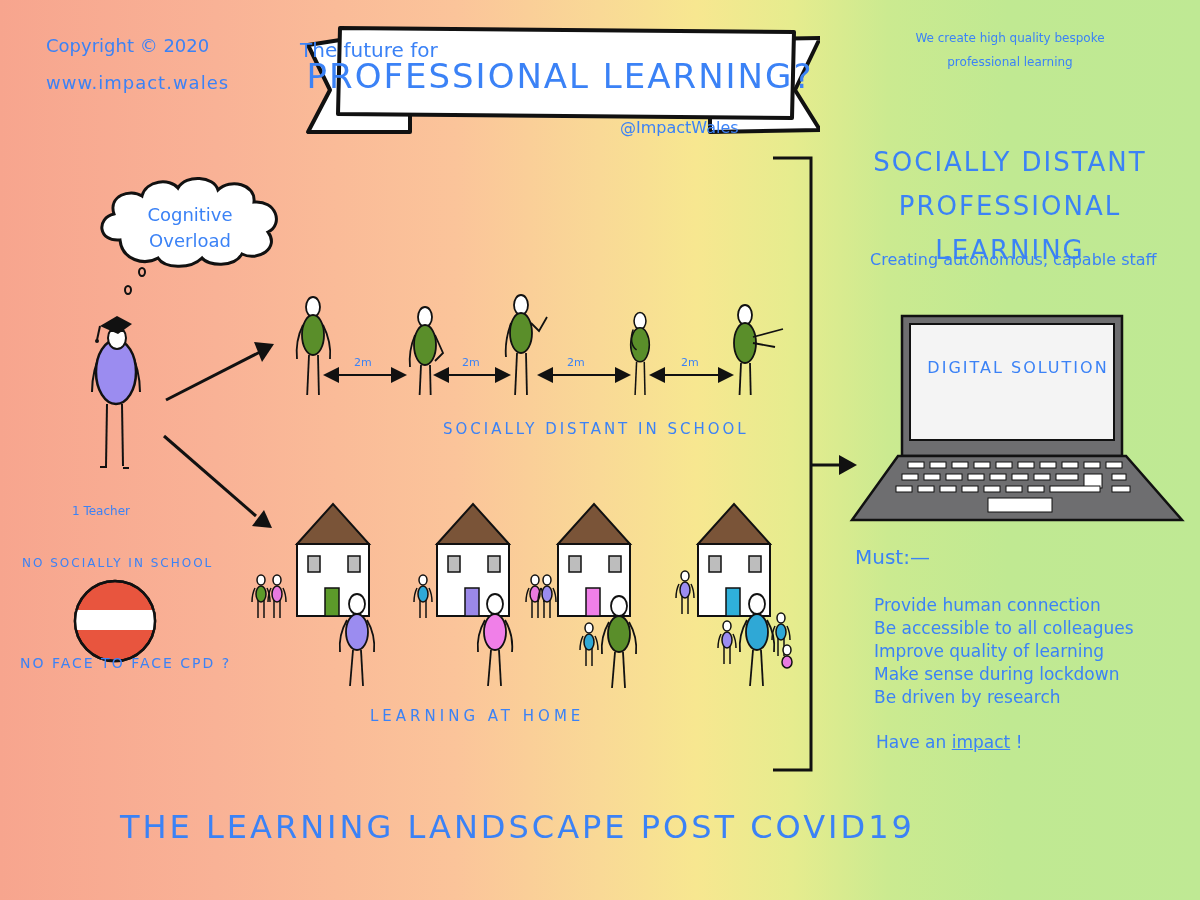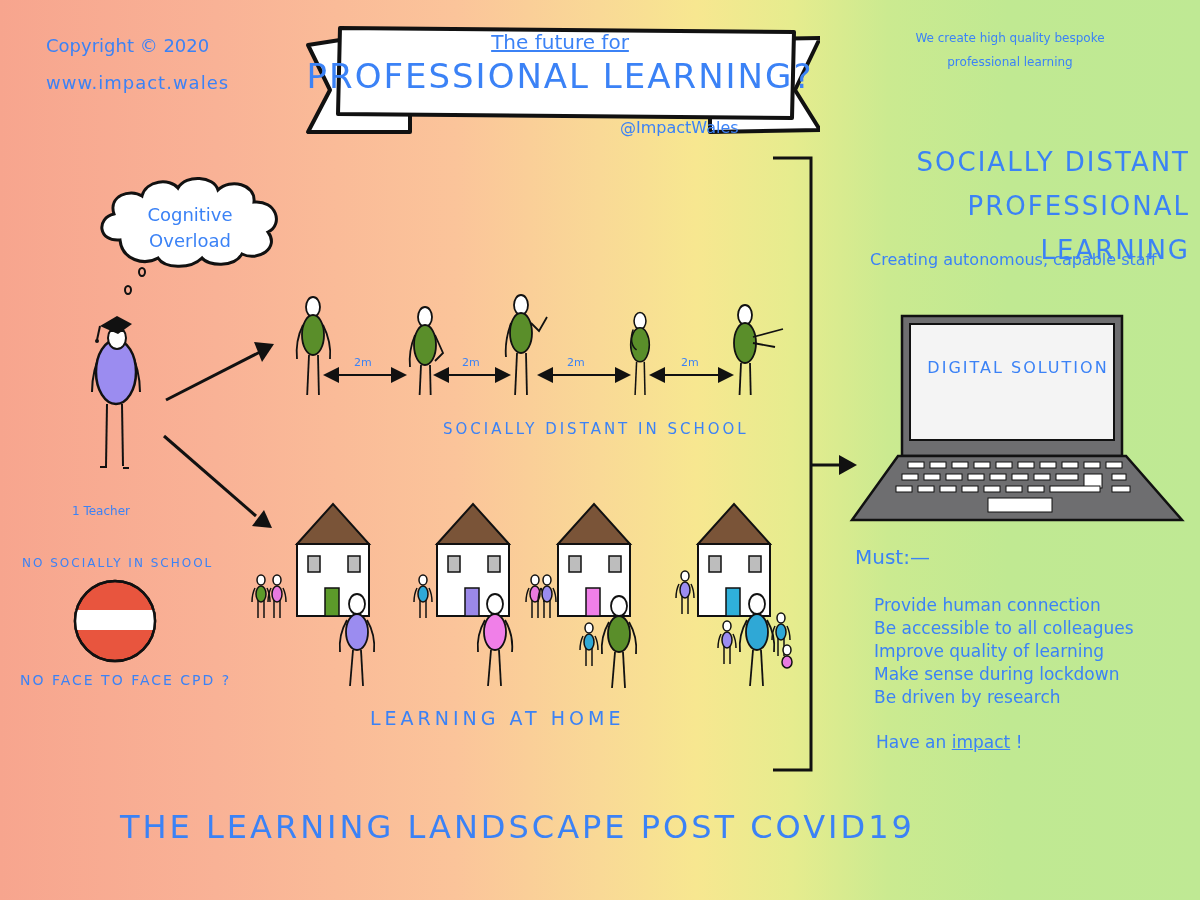--- a/index.html
+++ b/index.html
@@ -15,40 +15,40 @@
   .abs { position: absolute; }
   .hand { font-family: "DejaVu Sans", sans-serif; color: #3b82f6; }
 
   
   .copyright { left: 46px; top: 34px; font-size: 18px; line-height: 24px; }
   .website { left: 46px; top: 72px; font-size: 18px; letter-spacing: 1px; }
 
   
   .banner { left: 300px; top: 10px; width: 520px; height: 130px; }
   .banner svg { position: absolute; left: 0; top: 0; }
-  .banner-sub { position: absolute; left: 0; width: 520px; top: 20px; text-align: center; font-size: 20px; text-decoration: underline; }
+  .banner-sub { position: absolute; left: 0; width: 520px; top: 28px; text-align: left; font-size: 20px; }
   .banner-title { position: absolute; left: 0; width: 520px; top: 46px; text-align: center; font-size: 34px; letter-spacing: 2px; }
   .banner-handle { position: absolute; left: 320px; top: 108px; font-size: 16px; }
 
   .tagline { left: 840px; top: 26px; width: 340px; text-align: center; font-size: 12px; line-height: 24px; }
 
-  .sd-title { left: 830px; top: 140px; width: 360px; text-align: right; font-size: 26px; line-height: 44px; letter-spacing: 2px; }
+  .sd-title { left: 830px; top: 140px; width: 360px; text-align: center; font-size: 26px; line-height: 44px; letter-spacing: 2px; }
   .sd-sub { left: 870px; top: 250px; font-size: 16px; }
 
   
   .cloud { left: 90px; top: 170px; width: 200px; height: 100px; }
   .cloud-text { position: absolute; left: 0; top: 32px; width: 200px; text-align: center; font-size: 18px; line-height: 26px; }
 
   .teacher-label { left: 72px; top: 504px; font-size: 12px; }
 
   .novisitors { left: 22px; top: 556px; font-size: 12px; letter-spacing: 2px; }
-  .noface { left: 20px; top: 672px; font-size: 14px; letter-spacing: 2px; text-align: center; }
+  .noface { left: 20px; top: 655px; font-size: 14px; letter-spacing: 2px; text-align: center; }
 
   .school-label { left: 395px; top: 420px; font-size: 15px; letter-spacing: 3px; margin-left: 48px; }
-  .home-label { left: 370px; top: 707px; font-size: 19px; letter-spacing: 4px; }
+  .home-label { left: 370px; top: 707px; font-size: 15px; letter-spacing: 4px; }
 
   .dist { font-size: 11px; }
 
   .footer-title { left: 120px; top: 808px; font-size: 32px; letter-spacing: 3px; }
 
   .laptop-label { position: absolute; left: 0; width: 100%; top: 48px; text-align: center; font-size: 16px; letter-spacing: 2px; }
 
   .must { left: 855px; top: 545px; font-size: 20px; }
   .must-list { left: 874px; top: 594px; font-size: 17px; line-height: 23px; list-style: none; }
   .impact-line { left: 876px; top: 732px; font-size: 17px; }

